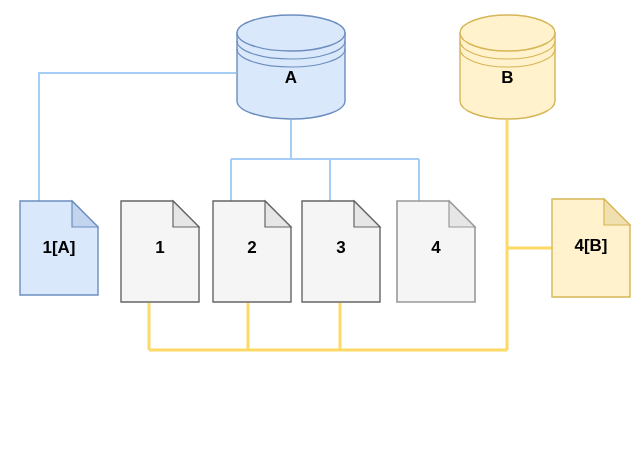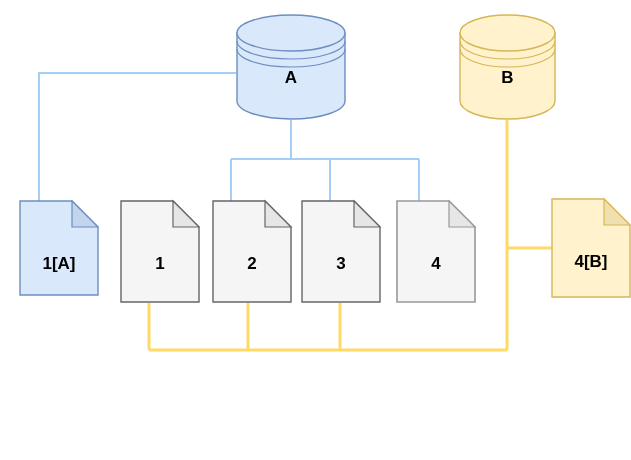--- a/index.html
+++ b/index.html
@@ -49,21 +49,21 @@
     justify-content: center;
     font-size: 17px;
     font-weight: bold;
     color: #000000;
     letter-spacing: 0px;
     pointer-events: none;
     white-space: nowrap;
   }
   .doc-label {
     align-items: flex-start;
-    padding-top: 54px;
+    padding-top: 38px;
     box-sizing: border-box;
   }
   .cyl-label {
     padding-top: 22px;
     box-sizing: border-box;
   }
 </style>
 </head>
 <body>
 

